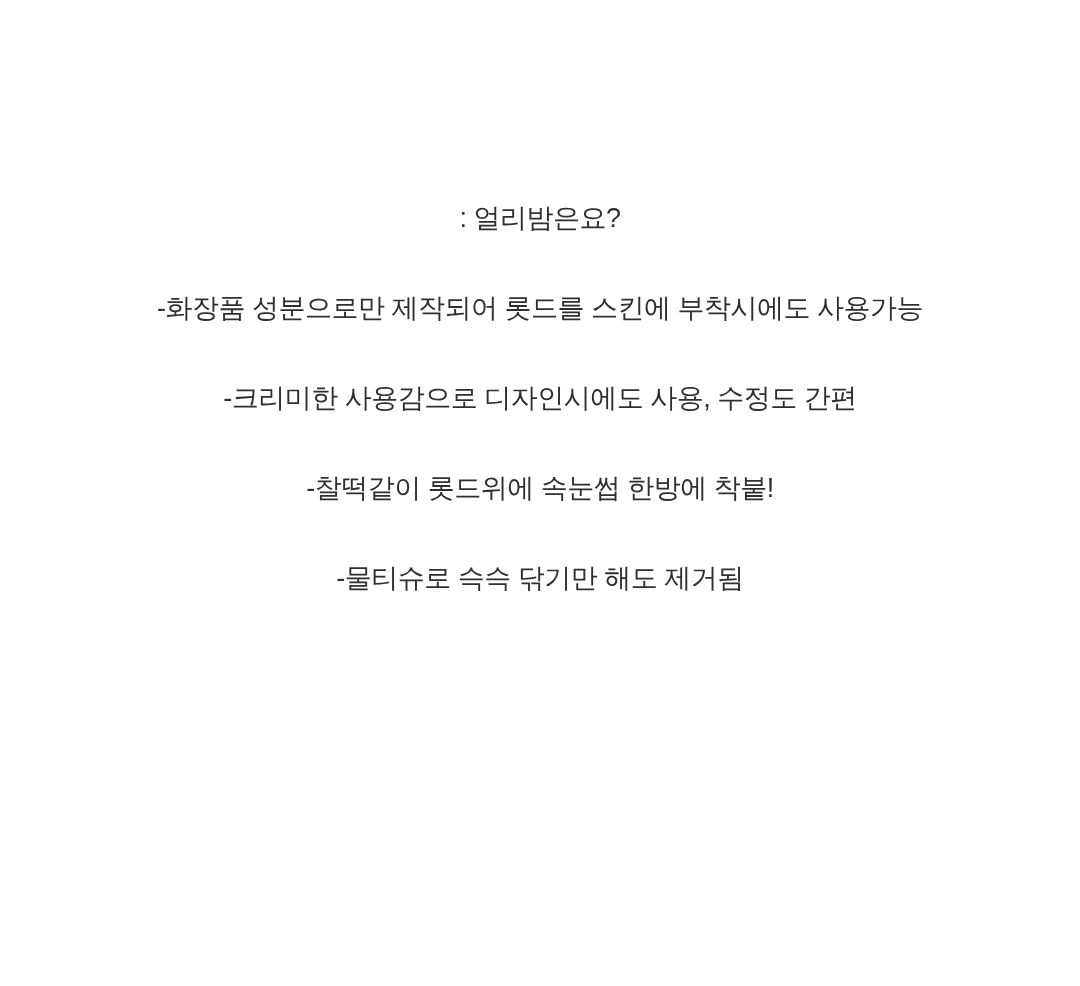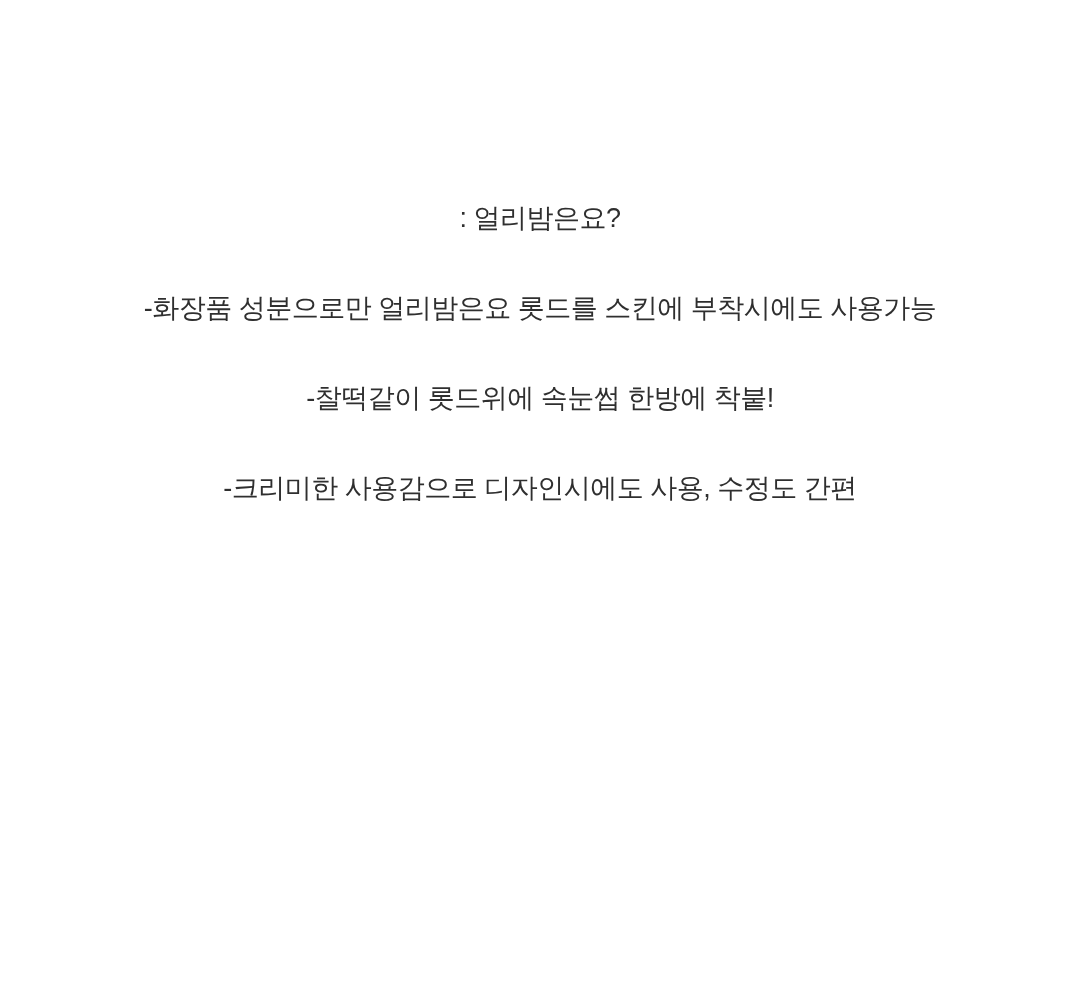--- a/index.html
+++ b/index.html
@@ -27,17 +27,18 @@
     letter-spacing: -0.5px;
     white-space: nowrap;
   }
 </style>
 </head>
 <body>
 
 <div class="page">
   <div class="text-block">
     <p>: 얼리밤은요?</p>
-    <p>-화장품 성분으로만 얼리밤은요 롯드를 스킨에 부착시에도 사용가능</p>
+    <p>-화장품 성분으로만 제작되어 롯드를 스킨에 부착시에도 사용가능</p>
+    <p>-크리미한 사용감으로 디자인시에도 사용, 수정도 간편</p>
     <p>-찰떡같이 롯드위에 속눈썹 한방에 착붙!</p>
-    <p>-크리미한 사용감으로 디자인시에도 사용, 수정도 간편</p>
+    <p>-물티슈로 슥슥 닦기만 해도 제거됨</p>
   </div>
 </div>
 
 </body></html>

